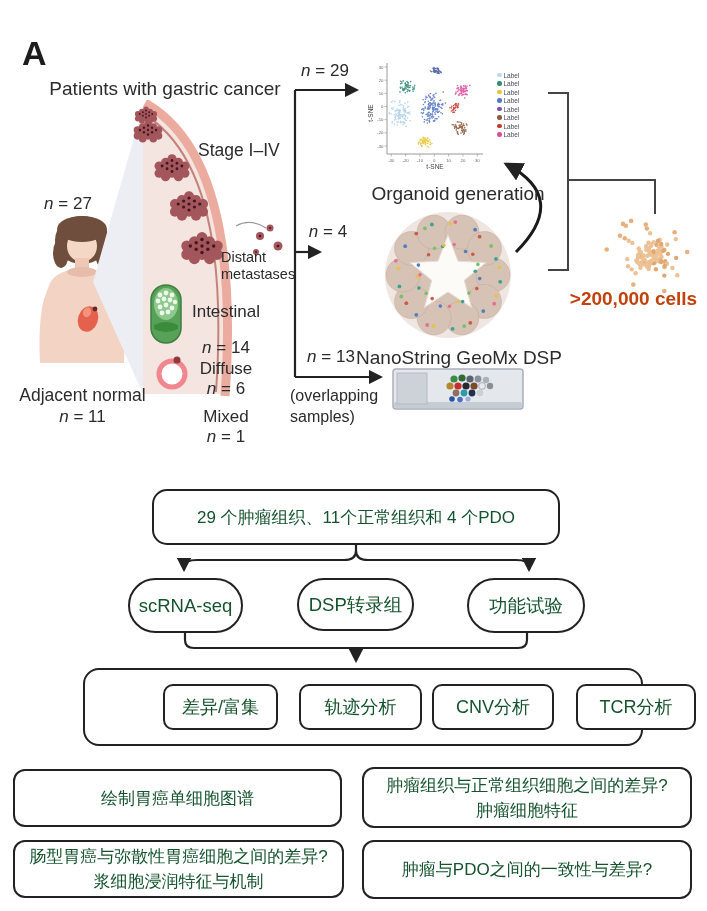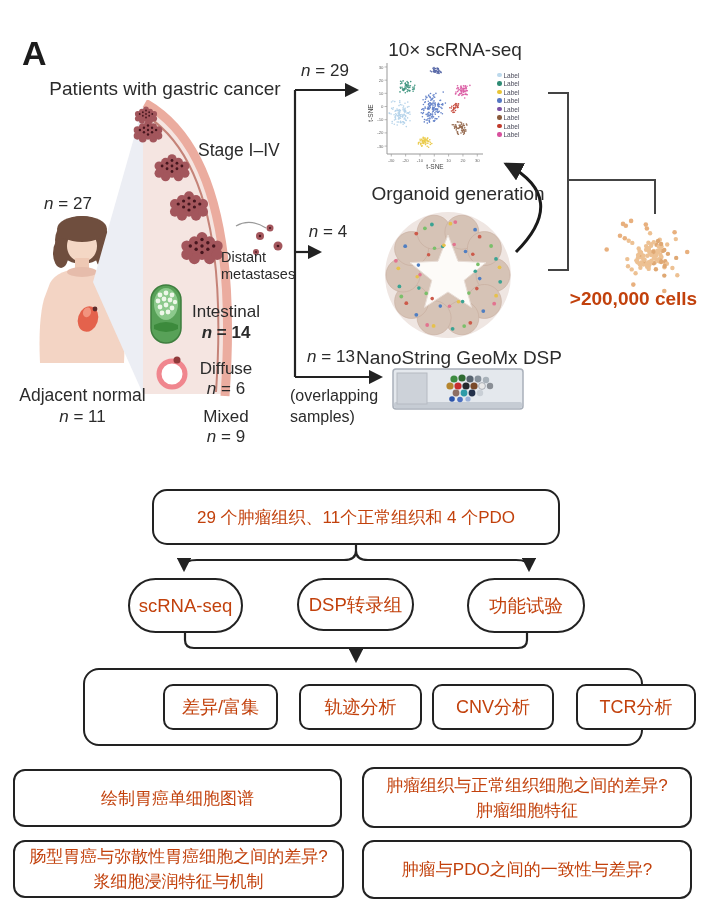--- a/index.html
+++ b/index.html
@@ -17,21 +17,21 @@
   #panel-label       { left:22px;  top:34px;  font-size:34px; font-weight:700; color:#1c1c1c; }
   #patients-label    { left:30px;  top:78px;  width:270px; font-size:19px; }
   #n-patients        { left:28px;  top:194px; width:80px;  font-size:17px; }
   #stage-label       { left:198px; top:140px; width:110px; font-size:17.5px; }
   #distant-label     { left:221px; top:249px; width:84px;  font-size:14.5px; line-height:17px; }
   #adjacent-label    { left:5px;   top:385px; width:155px; font-size:17.5px; }
   #adjacent-n        { left:5px;   top:407px; width:155px; font-size:17px; }
   .subtype-label     { width:86px; font-size:17px; }
   .subtype-n         { width:86px; font-size:17px; }
   #intestinal-label  { left:183px; top:302px; }
-  #intestinal-n      { left:183px; top:323px;font-weight:bold; }
+  #intestinal-n      { left:183px; top:338px; }
   #diffuse-label     { left:183px; top:359px; }
   #diffuse-n         { left:183px; top:379px; }
   #mixed-label       { left:183px; top:407px; }
   #mixed-n           { left:183px; top:427px; }
   #n29-label         { left:296px; top:61px;  width:58px; font-size:17px; }
   #n4-label          { left:299px; top:222px; width:58px; font-size:17px; }
   #n13-label         { left:298px; top:347px; width:66px; font-size:17px; }
   #overlap-note      { left:290px; top:385px; width:112px; font-size:16px; line-height:21px; }
   #scrna-title       { left:375px; top:39px;  width:160px; font-size:19px; }
   #organoid-title    { left:362px; top:183px; width:192px; font-size:19px; }
@@ -39,21 +39,21 @@
   #cells-label       { left:560px; top:288px; width:147px; font-size:19px; font-weight:700; }
 
   
   #tsne-legend { left:497px; top:71px; width:34px; }
   .legend-row  { display:flex; align-items:center; height:8px; margin-bottom:0.5px; }
   .legend-dot  { width:4.5px; height:4.5px; border-radius:50%; margin-right:2px; flex:0 0 auto; }
   .legend-text { font-size:6.5px; color:#4a4a5a; }
 
   
   .fbox { position:absolute; background:#fff; border:2.5px solid #222; display:flex;
-          flex-direction:column; align-items:center; justify-content:center; color:#c2410c; }
+          flex-direction:column; align-items:center; justify-content:center; color:#14532d; }
   #fc-top     { left:152px; top:489px; width:408px; height:56px; border-radius:15px; font-size:17px; }
   .oval       { border-radius:28px; font-size:18.5px; }
   #oval-scrna { left:128px; top:578px; width:115px; height:55px; }
   #oval-dsp   { left:297px; top:578px; width:117px; height:53px; }
   #oval-func  { left:467px; top:578px; width:118px; height:55px; }
   #fc-container { left:83px; top:668px; width:560px; height:78px; border-radius:16px; }
   .analysis   { top:684px; height:46px; border-radius:10px; font-size:18px; }
   #an-0 { left:11px;  width:145px; }
   #an-1 { left:163px; width:115px; }
   #an-2 { left:299px; width:123px; }
@@ -269,29 +269,28 @@
   <div id="intestinal-label" class="abs ctr lbl subtype-label">Intestinal</div>
   <div id="intestinal-n" class="abs ctr nlbl subtype-n">n = 14</div>
 
   <svg class="abs" style="left:152px;top:352px;" width="40" height="40" viewBox="0 0 40 40">
     <circle cx="20" cy="22" r="13" fill="#fff" stroke="#f0868e" stroke-width="5"></circle>
     <circle cx="25" cy="8" r="3.5" fill="#8f3a3a"></circle>
   </svg>
   <div id="diffuse-label" class="abs ctr lbl subtype-label">Diffuse</div>
   <div id="diffuse-n" class="abs ctr nlbl subtype-n">n = 6</div>
   <div id="mixed-label" class="abs ctr lbl subtype-label">Mixed</div>
-  <div id="mixed-n" class="abs ctr nlbl subtype-n">n = 9</div>
+  <div id="mixed-n" class="abs ctr nlbl subtype-n">n = 1</div>
 
   <div id="n29-label" class="abs ctr nlbl">n = 29</div>
   <div id="n4-label" class="abs ctr nlbl">n = 4</div>
   <div id="n13-label" class="abs ctr nlbl">n = 13</div>
   <div id="overlap-note" class="abs lbl pre">(overlapping
 samples)</div>
 
-  <div id="scrna-title" class="abs ctr lbl">10× scRNA-seq</div>
   <svg id="tsne-svg" class="abs" style="left:362px;top:57px;" width="127" height="122" viewBox="0 0 127 122">
       <path d="M25 6 V97 H121" stroke="#999" stroke-width="1" fill="none"></path>
       <line x1="22.5" y1="9.956521739130435" x2="25" y2="9.956521739130435" stroke="#999" stroke-width="0.7"></line>
       <text x="21.5" y="11.556521739130435" text-anchor="end" font-size="4.3" fill="#666">30</text>
       <line x1="22.5" y1="23.144927536231886" x2="25" y2="23.144927536231886" stroke="#999" stroke-width="0.7"></line>
       <text x="21.5" y="24.744927536231888" text-anchor="end" font-size="4.3" fill="#666">20</text>
       <line x1="22.5" y1="36.333333333333336" x2="25" y2="36.333333333333336" stroke="#999" stroke-width="0.7"></line>
       <text x="21.5" y="37.93333333333334" text-anchor="end" font-size="4.3" fill="#666">10</text>
       <line x1="22.5" y1="49.52173913043479" x2="25" y2="49.52173913043479" stroke="#999" stroke-width="0.7"></line>
       <text x="21.5" y="51.12173913043479" text-anchor="end" font-size="4.3" fill="#666">0</text>

